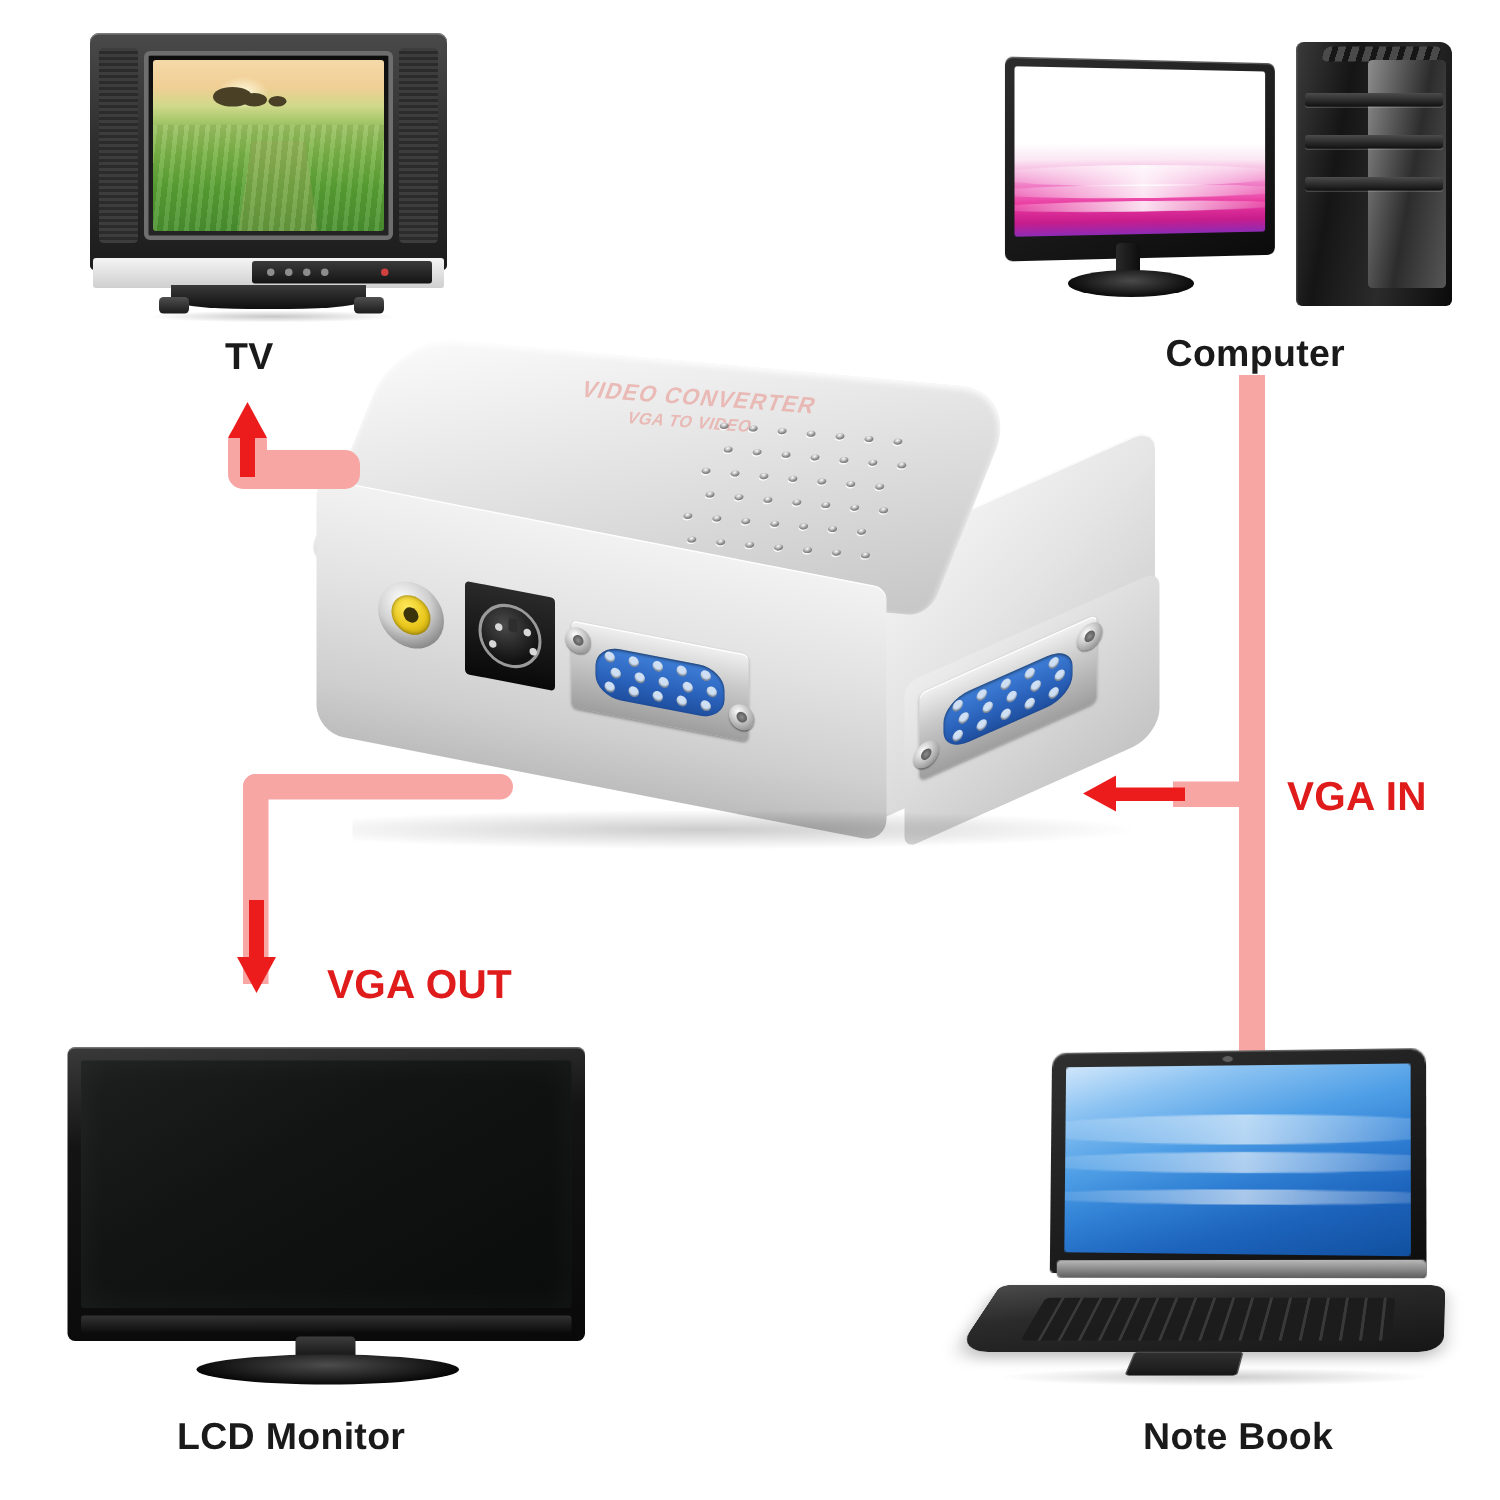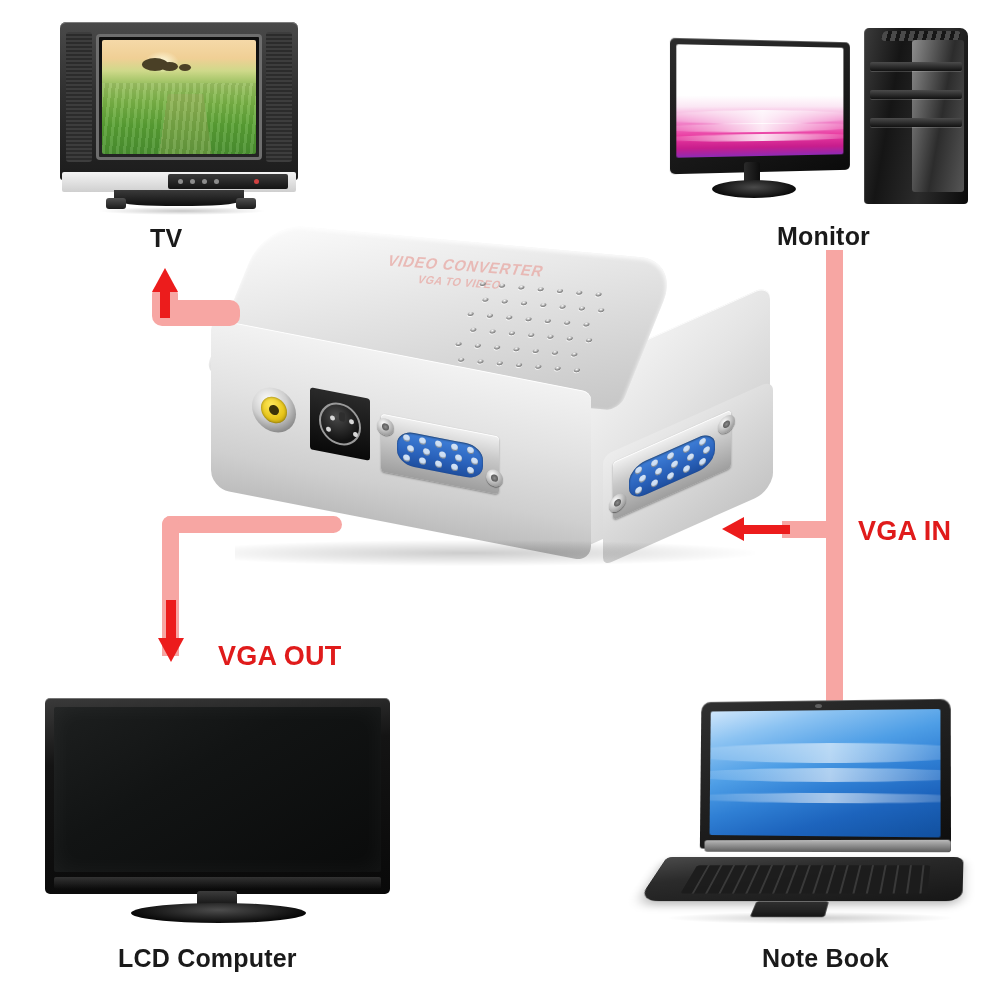--- a/index.html
+++ b/index.html
@@ -385,21 +385,21 @@
       <div class="pc-mon-frame"></div>
       <div class="pc-mon-screen">
         <div class="pc-wave" style="top:58%;"></div>
         <div class="pc-wave" style="top:70%;height:9px;"></div>
         <div class="pc-wave" style="top:80%;height:7px;"></div>
       </div>
     </div>
     <div class="pc-mon-stand"></div>
     <div class="pc-mon-base"></div>
   </div>
-  <div class="label-black" style="left:777px; top:222px; font-size:25px;">Monitor</div>
+  <div class="label-black" style="left:777px; top:222px; font-size:25px;">Computer</div>
 
   <div id="converter">
     <div class="cv-right"></div>
     <div class="cv-top"></div>
     <div class="cv-front"></div>
     <div class="cv-right-panel"></div>
 
     <div class="cv-brand">
       <div class="l1">VIDEO CONVERTER</div>
       <div class="l2">VGA TO VIDEO</div>
@@ -530,21 +530,21 @@
   <div class="label-red" style="left:858px; top:516px; font-size:27px;">VGA IN</div>
 
   <div id="lcd">
     <div class="lcd-frame">
       <div class="lcd-screen"></div>
       <div class="lcd-chin-gloss"></div>
     </div>
     <div class="lcd-neck"></div>
     <div class="lcd-base"></div>
   </div>
-  <div class="label-black" style="left:118px; top:944px; font-size:25px;">LCD Computer</div>
+  <div class="label-black" style="left:118px; top:944px; font-size:25px;">LCD Monitor</div>
 
   <div id="laptop">
     <div class="lp-lid"></div>
     <div class="lp-cam"></div>
     <div class="lp-screen">
       <div class="lp-wave" style="top:26%;"></div>
       <div class="lp-wave" style="top:46%;height:14px;"></div>
       <div class="lp-wave" style="top:66%;height:10px;"></div>
     </div>
     <div class="lp-hinge-strip"></div>

